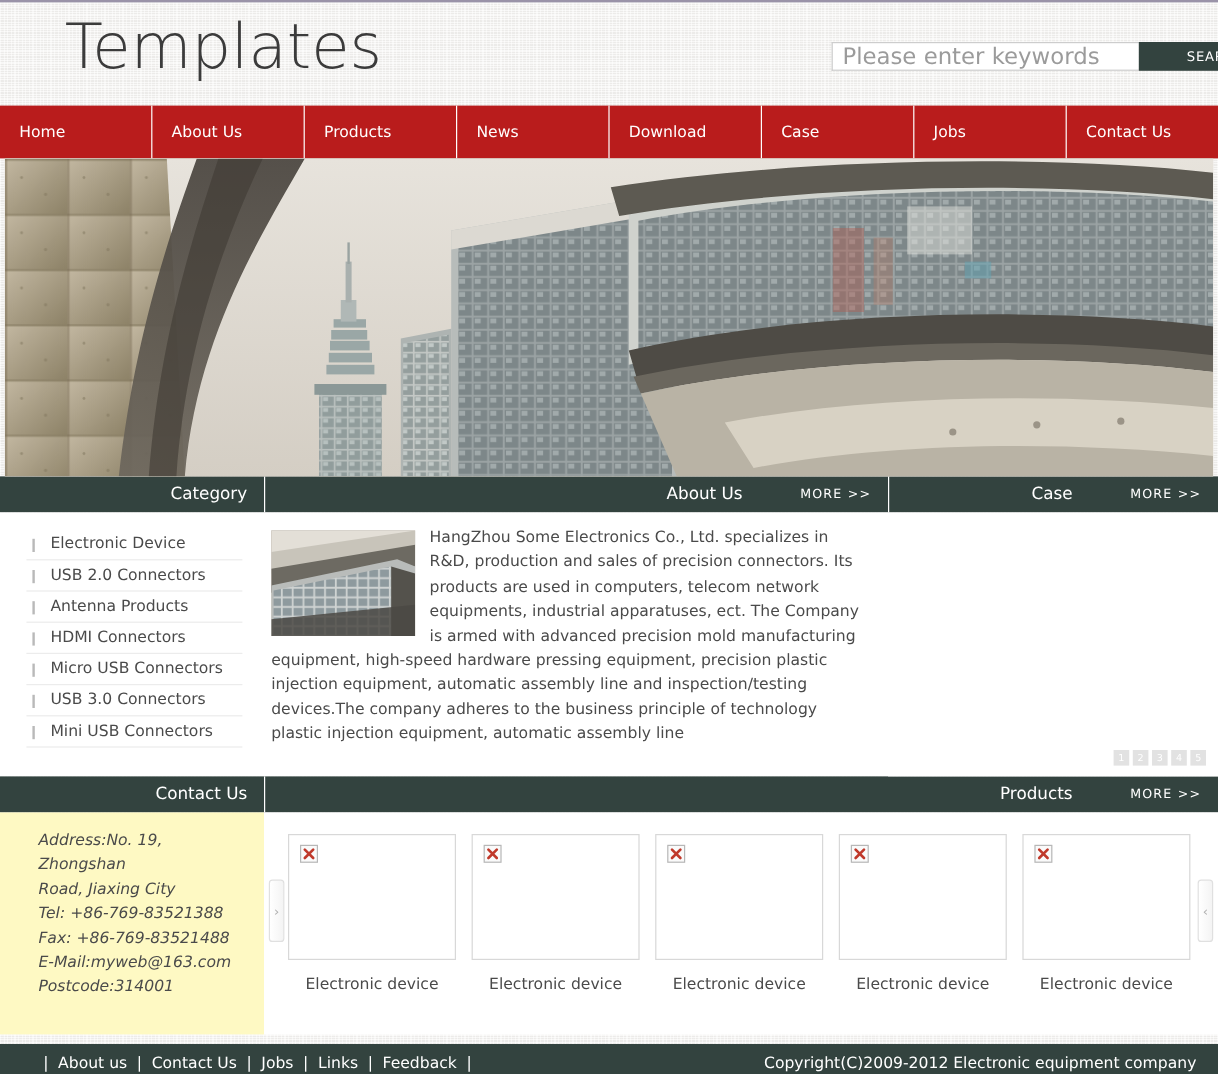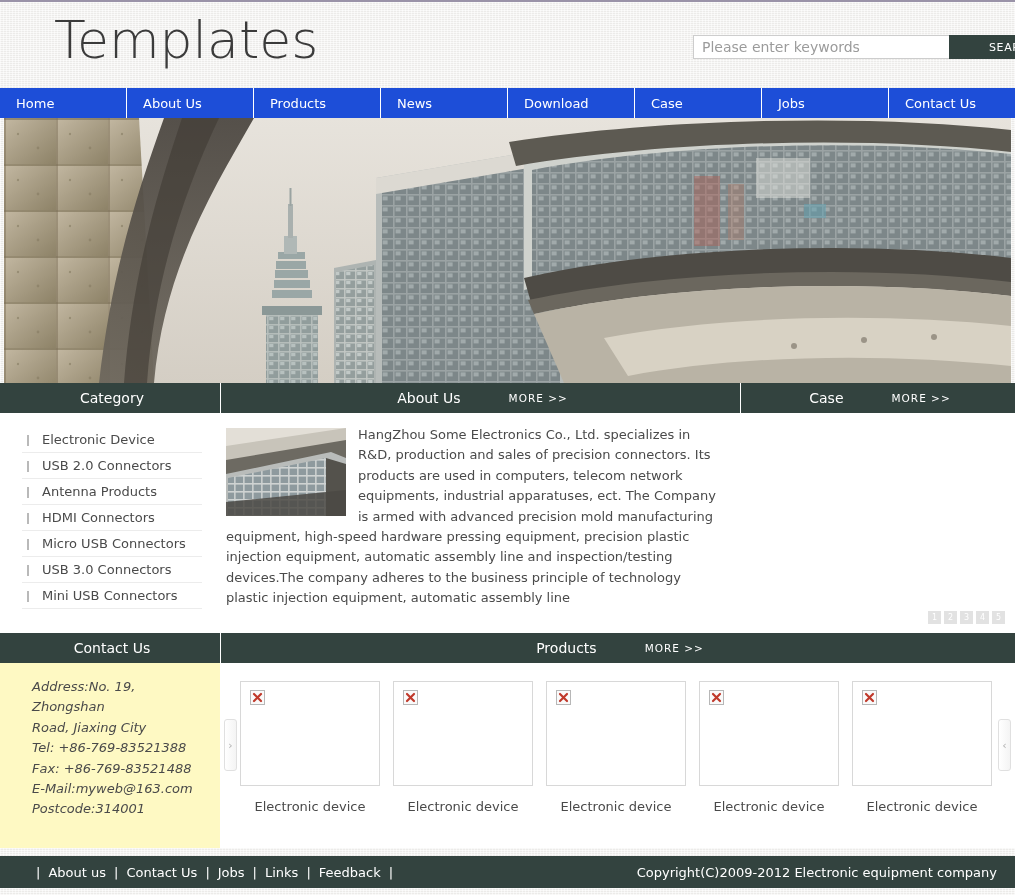--- a/index.html
+++ b/index.html
@@ -52,21 +52,21 @@
     align-items: stretch;
     height: 24px;
   }
   .search-input {
     width: 256px;
     height: 24px;
     border: 1px solid #cdcdcd;
     border-right: none;
     background: #ffffff;
     color: #888;
-    font-size: 14px;
+    font-size: 19px;
     padding: 0 8px;
     font-family: "DejaVu Sans", "Liberation Sans", sans-serif;
     outline: none;
   }
   .search-input::placeholder { color: #9b9b9b; }
   .search-btn {
     width: 76px;
     height: 24px;
     background: #33433f;
     color: #ffffff;
@@ -74,22 +74,22 @@
     font-size: 11px;
     letter-spacing: 0.6px;
     cursor: pointer;
     font-family: "DejaVu Sans", "Liberation Sans", sans-serif;
     padding-left: 40px;
   }
 
   
   .nav {
     display: flex;
-    height: 30px;
-    background: #1d4ed8;
+    height: 44px;
+    background: #b91c1c;
     width: 1015px;
     justify-content: space-between;
   }
   .nav-item {
     flex: 1 1 0;
     border-right: 1px solid #ffffff;
     color: #ffffff;
     font-size: 13px;
     display: flex;
     align-items: center;
@@ -114,21 +114,21 @@
   .row {
     display: flex;
     width: 1015px;
   }
   .panel-head {
     height: 30px;
     background: #33433f;
     color: #ffffff;
     display: flex;
     align-items: center;
-    justify-content: center;
+    justify-content: flex-end;
     padding: 0 14px 0 18px;
     font-size: 14px;
     border-left: 1px solid #ffffff;
   }
   .panel-head.first { border-left: none; }
   .panel-head .more {
     font-size: 10.5px;
     letter-spacing: 1px;
     color: #ffffff;
     cursor: pointer;

